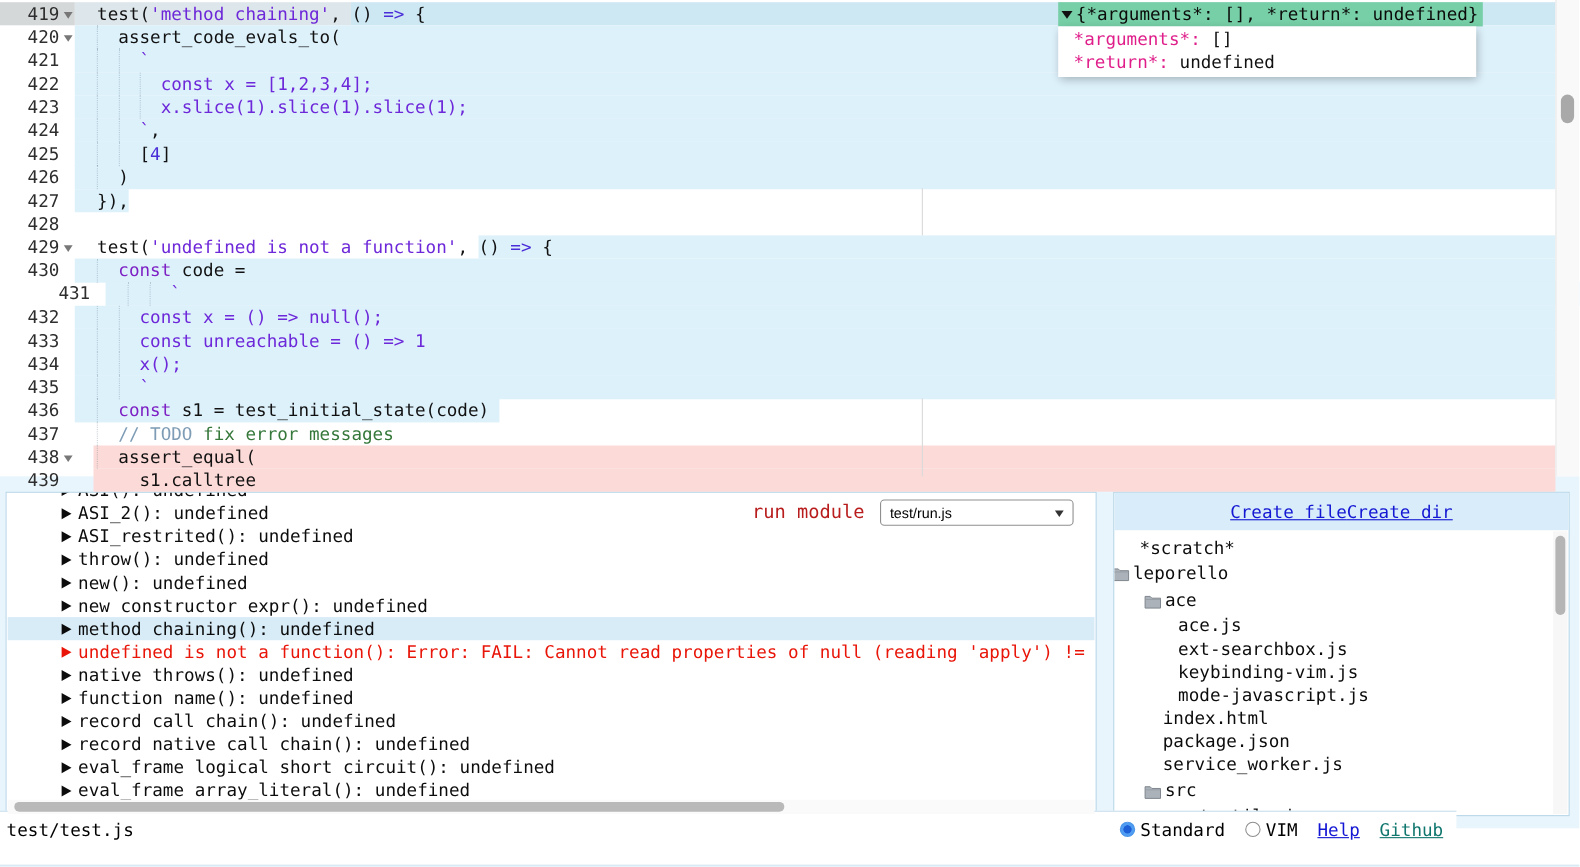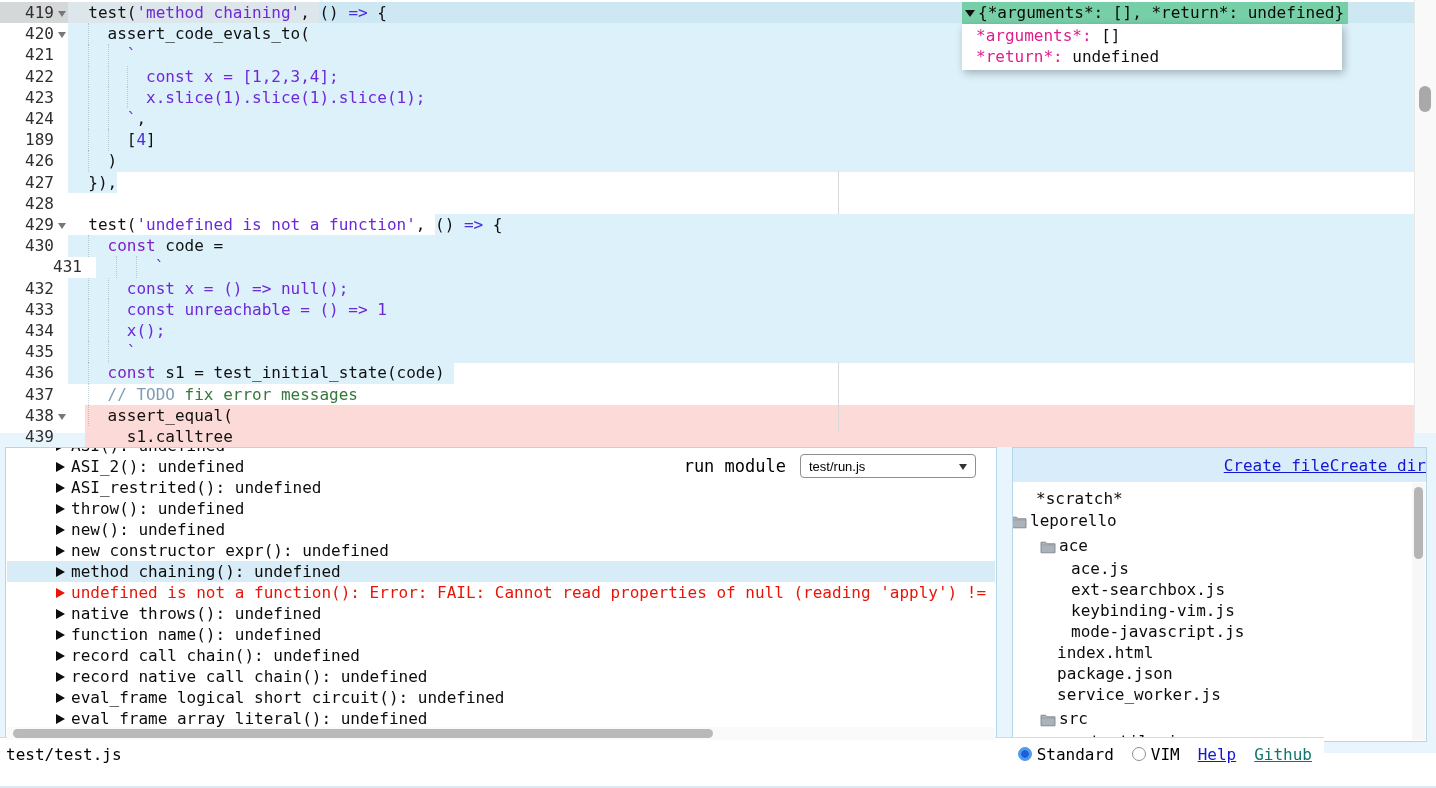--- a/index.html
+++ b/index.html
@@ -42,30 +42,30 @@
 
   
   #bottom{position:absolute;left:0;top:433px;width:1436px;height:320px;background:#e9f5fc;}
   #output-panel{position:absolute;left:5px;top:14px;width:990px;height:293px;background:#fff;border:1px solid #b6d6e8;overflow:hidden;}
   #output-list{position:absolute;left:0;top:0;right:0;bottom:14px;overflow:hidden;}
   .out-item{position:absolute;left:50px;height:21px;line-height:21px;white-space:pre;font-size:16px;color:#0c0c0c;z-index:2;}
   .out-err{color:#e81508;}
   .out-sel{position:absolute;left:1px;right:1px;height:21px;background:#d8ecf8;z-index:1;}
   .tri{display:inline-block;width:0;height:0;border:5px solid transparent;border-left:9px solid currentColor;margin-right:1px;}
   #run-module{position:absolute;top:6px;right:20px;display:flex;align-items:center;gap:14px;z-index:3;}
-  #run-module-label{font-size:17px;color:#000000;}
+  #run-module-label{font-size:17px;color:#b91c1c;}
   #run-module-select{width:158px;height:22px;border:1px solid #8f8f8f;border-radius:4px;background:#fff;display:flex;align-items:center;padding:0 8px;font-family:"Liberation Sans","DejaVu Sans",sans-serif;font-size:13px;color:#000;}
   #run-module-select .val{flex:1;}
   .chev{width:0;height:0;border:4px solid transparent;border-top:6px solid #333;margin-top:5px;}
   #out-hsb{position:absolute;left:1px;right:1px;bottom:1px;height:13px;background:#fafafa;z-index:4;}
   #out-hsb-thumb{position:absolute;left:6px;top:2px;width:700px;height:9px;border-radius:5px;background:#b9b9b9;}
 
   
   #files-panel{position:absolute;left:1012px;top:14px;width:413px;height:293px;background:#fff;border:1px solid #b6d6e8;overflow:hidden;}
-  #files-header{height:34px;background:#d8ecf9;display:flex;align-items:center;justify-content:flex-end;font-size:16px;}
+  #files-header{height:34px;background:#d8ecf9;display:flex;align-items:center;justify-content:center;font-size:16px;}
   .create-link{color:#1316d3;text-decoration:underline;cursor:pointer;}
   #file-tree{position:absolute;left:0;top:34px;right:0;bottom:0;overflow:hidden;}
   .tree-item{position:absolute;height:21px;line-height:21px;white-space:pre;font-size:16px;color:#0c0c0c;}
   .ficon{position:absolute;left:-19px;top:3px;width:16px;height:14px;}
   #tree-vsb{position:absolute;right:1px;top:35px;bottom:1px;width:13px;background:#f7f7f7;z-index:3;}
   #tree-vsb-thumb{position:absolute;left:2px;top:4px;width:9px;height:72px;border-radius:5px;background:#b5b5b5;}
 
   
   #status-bar{position:absolute;left:0;top:737px;width:1324px;height:33px;background:#fff;border-top:1px solid #c7dfee;display:flex;align-items:center;justify-content:space-between;padding:0 12px 0 6px;box-sizing:border-box;font-size:16px;text-align:right;}
   #status-right{display:flex;align-items:center;gap:18px;}
@@ -140,21 +140,21 @@
           <div class="gutter-cell">
             <span class="lnum">424</span>
           </div>
           <div class="codeln"><span class="tk-s">      `</span><span class="tk-k">,</span></div>
         </div>
         <div class="ed-line" style="top: 129.2px;">
           <div class="marker m-cyan" style="left: 68px; width: 1346px;"></div>
           <div class="guide" style="left: 88.26px;"></div>
           <div class="guide" style="left: 107.52px;"></div>
           <div class="gutter-cell">
-            <span class="lnum">189</span>
+            <span class="lnum">425</span>
           </div>
           <div class="codeln"><span class="tk-k">      [</span><span class="tk-a">4</span><span class="tk-k">]</span></div>
         </div>
         <div class="ed-line" style="top: 150.4px;">
           <div class="marker m-cyan" style="left: 68px; width: 1346px;"></div>
           <div class="guide" style="left: 88.26px;"></div>
           <div class="gutter-cell">
             <span class="lnum">426</span>
           </div>
           <div class="codeln"><span class="tk-k">    )</span></div>

